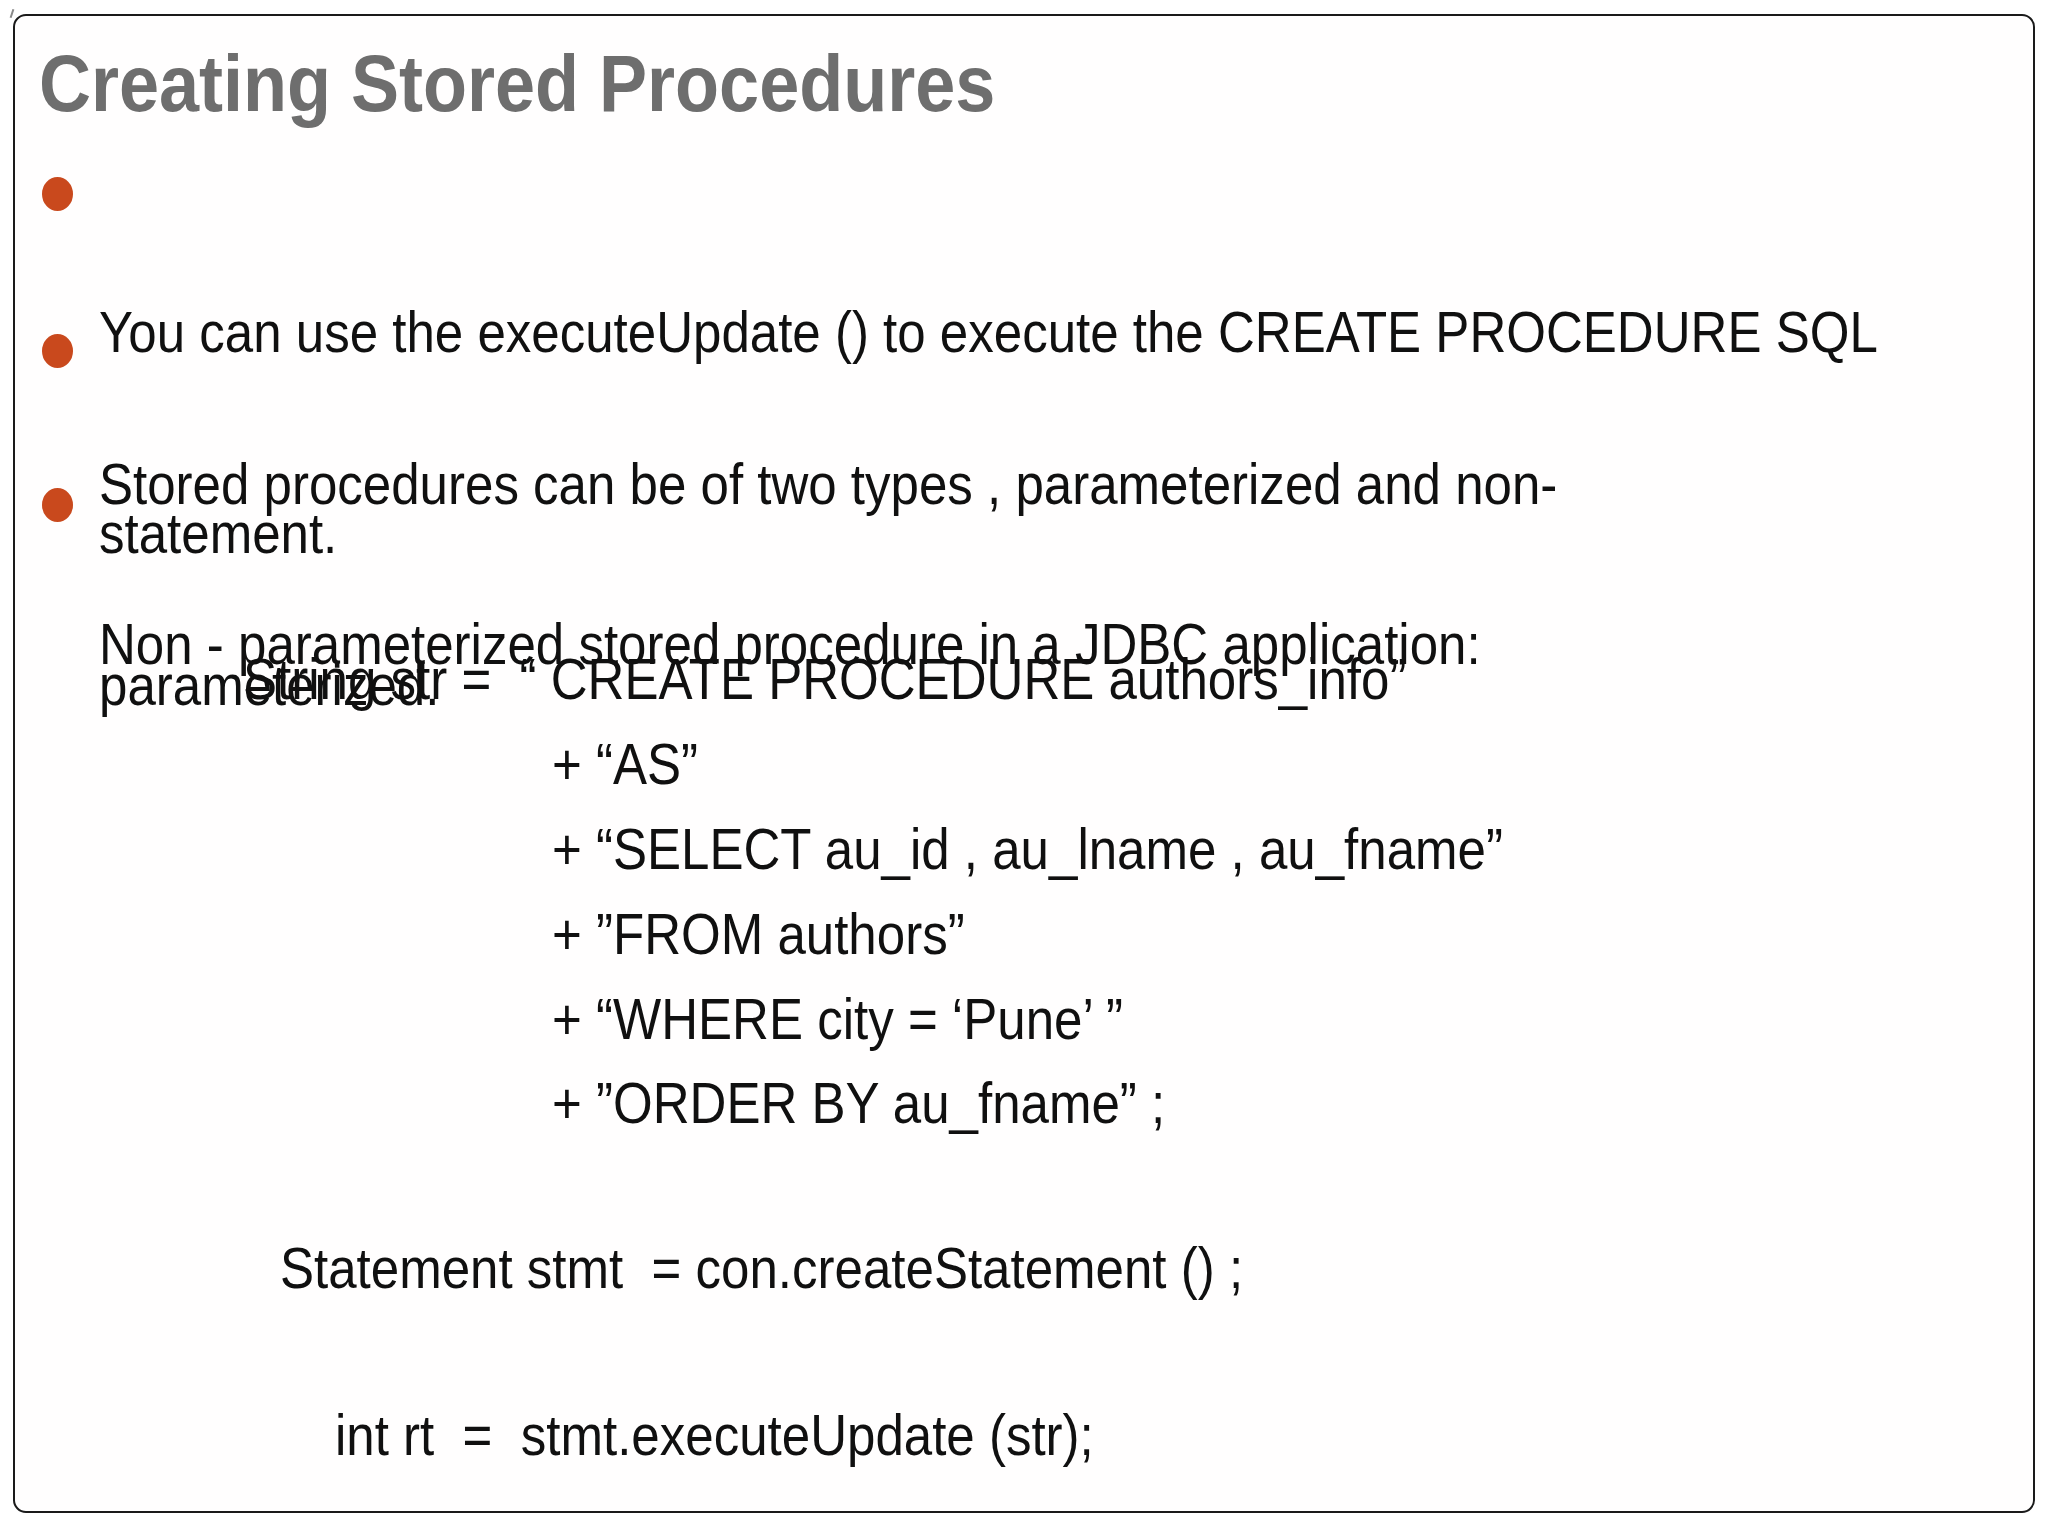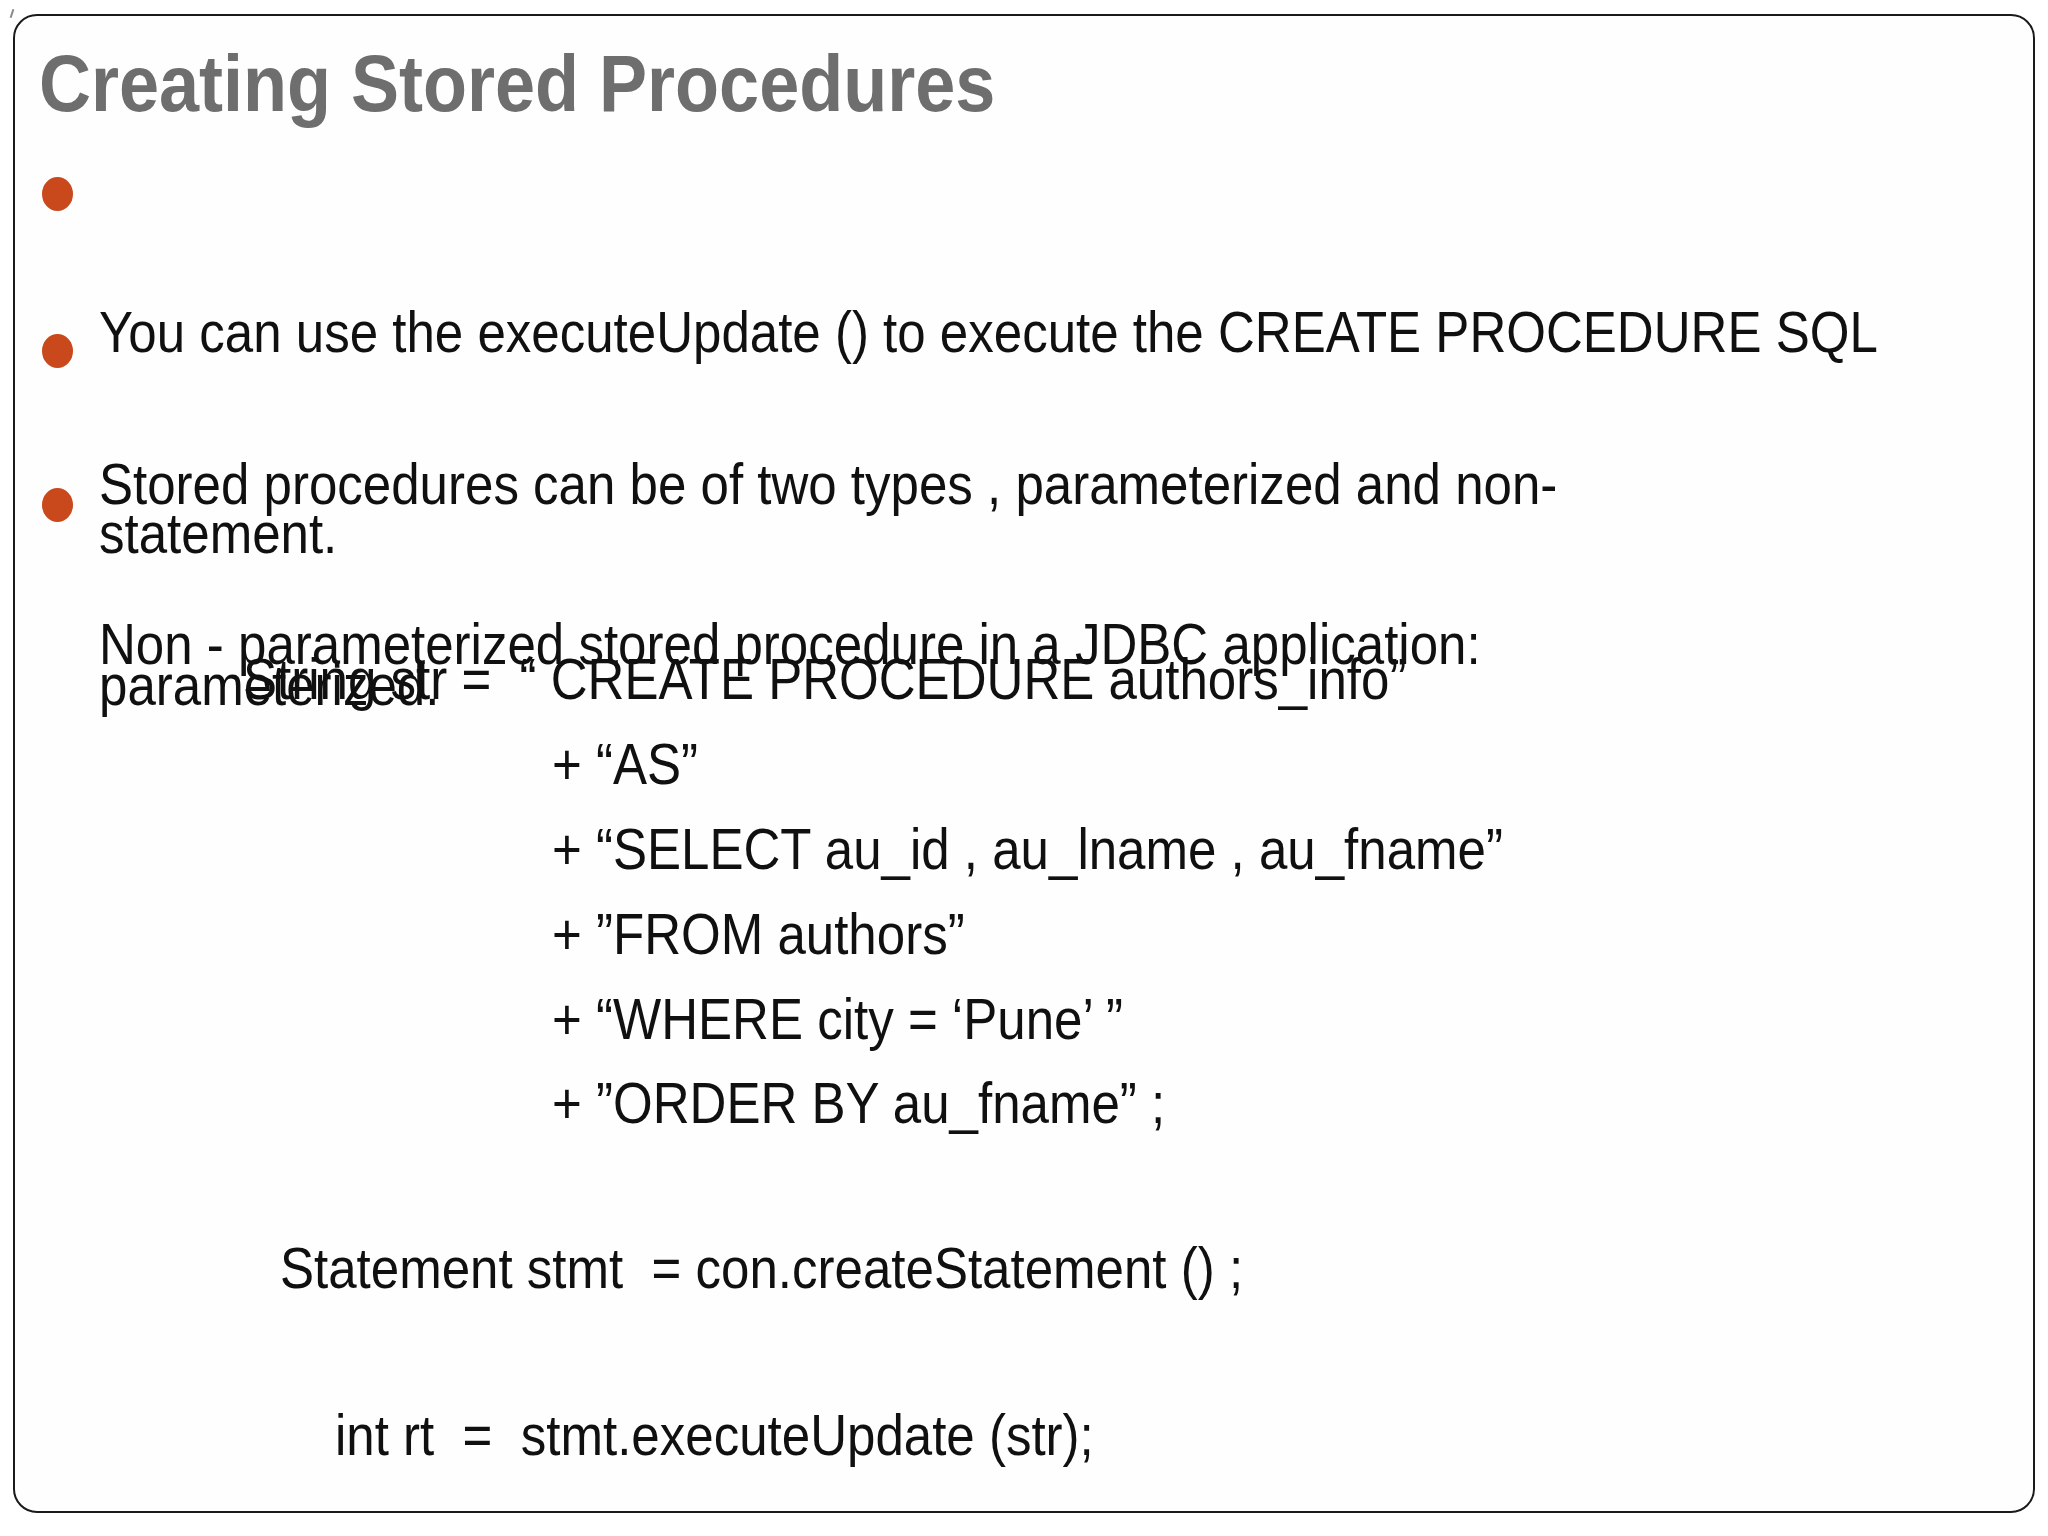--- a/index.html
+++ b/index.html
@@ -10,21 +10,21 @@
     overflow: hidden;
   }
   .stage { position: relative; width: 2048px; height: 1536px; }
 
   .slide {
     position: absolute;
     left: 13px; top: 14px;
     width: 2022px; height: 1499px;
     background: #fffefe;
     border: 2px solid #1a1a1a;
-    border-radius: 24px;
+    border-radius: 13px;
   }
 
   .stray-mark {
     position: absolute;
     left: 11px; top: 9px;
     width: 2px; height: 9px;
     background: #8a8a8a;
     transform: rotate(18deg);
   }
 

